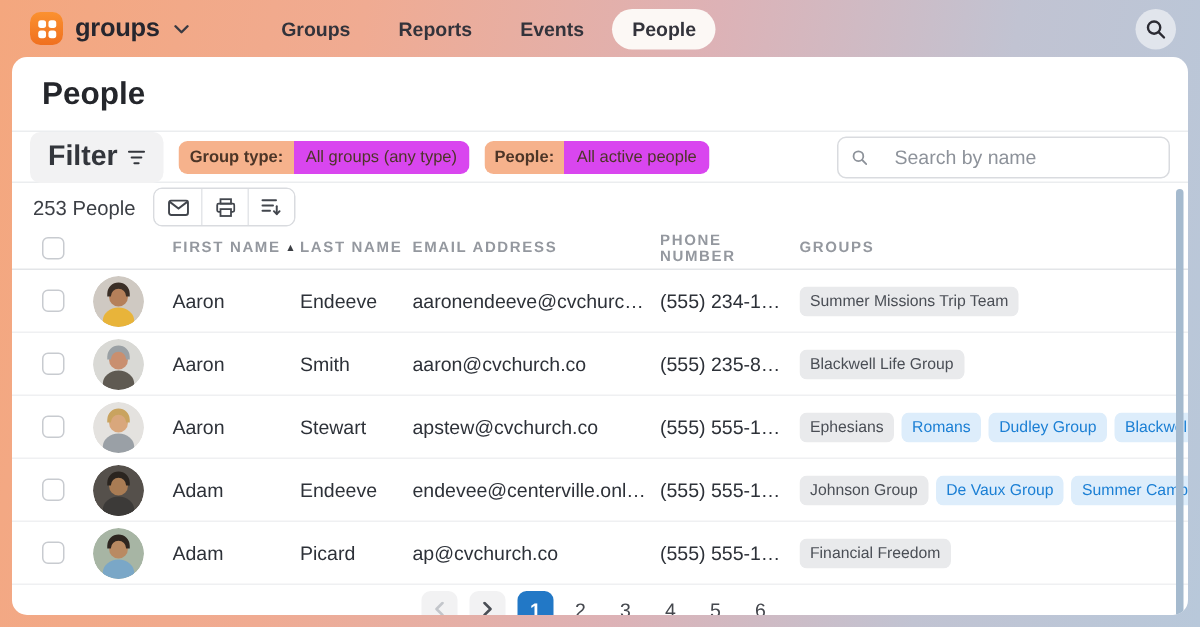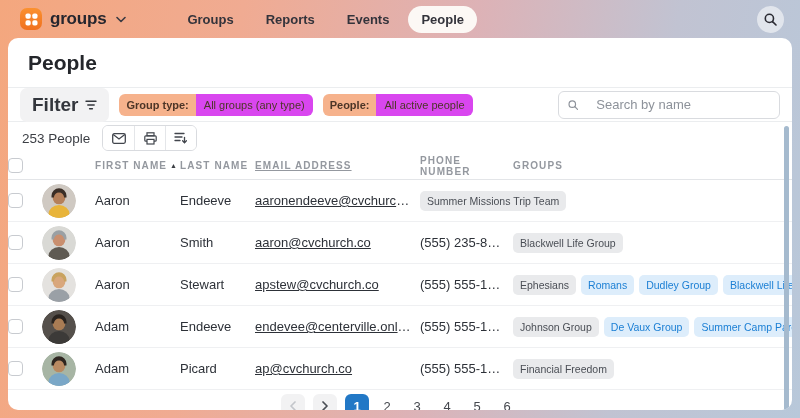--- a/index.html
+++ b/index.html
@@ -41,25 +41,25 @@
   .toolbar { height: 30px; display: flex; align-items: center; padding: 2px 12px 0 14px; gap: 12px; }
   .count-label { font-size: 13.5px; color: #3c3f45; font-weight: 500; }
   .icon-group { display: flex; border: 1px solid #d9dbdf; border-radius: 6px; overflow: hidden; }
   .icon-btn { width: 31px; height: 24px; background: #fff; border: none; display: flex; align-items: center; justify-content: center; cursor: pointer; }
   .icon-btn + .icon-btn { border-left: 1px solid #e4e6e9; }
   
   .thead { height: 28px; display: flex; align-items: center; border-bottom: 1px solid #e3e5e8; }
   .th { font-size: 10px; font-weight: 700; letter-spacing: 1.1px; color: #94989f; text-transform: uppercase; display:flex; align-items:center; gap:3px; }
   .row { height: 42px; display: flex; align-items: center; border-bottom: 1px solid #eff0f2; cursor: pointer; }
   .col-check { width: 34px; padding-left: 0; display: flex; align-items: center; }
-  .pad { }
+  .pad { padding-left: 20px; }
   .checkbox { width: 15px; height: 15px; border: 1.5px solid #c8cbd0; border-radius: 4px; background: #fff; cursor: pointer; }
   .col-avatar { width: 53px; display: flex; align-items: center; }
   .avatar { width: 34px; height: 34px; border-radius: 50%; overflow: hidden; flex: none; }
-  .col-first { width: 85px; } .col-last { width: 75px; } .col-email { width: 165px; text-decoration: underline; } .col-phone { width: 93px; }
+  .col-first { width: 85px; } .col-last { width: 75px; } .col-email { width: 165px; } .col-phone { width: 93px; }
   .col-groups { flex: 1; display: flex; align-items: center; gap: 5px; overflow: hidden; }
   .cell { font-size: 13px; color: #2d3138; white-space: nowrap; overflow: hidden; text-overflow: ellipsis; padding-right: 8px; }
   .gchip { font-size: 10.5px; font-weight: 500; padding: 4px 7px; border-radius: 5px; white-space: nowrap; cursor: pointer; }
   .gchip.gray { background: #e9eaec; color: #4a4e55; }
   .gchip.blue { background: #ddedfb; color: #1b7fd4; }
   .sort-arrow { font-size: 7px; color: #3c3f44; }
   
   .pagination { height: 26px; display: flex; align-items: center; justify-content: center; gap: 8px; margin-top: 3px; }
   .page-nav { width: 24px; height: 24px; border-radius: 6px; background: #f2f2f3; border: none; display:flex; align-items:center; justify-content:center; cursor:pointer; }
   .page-num { min-width: 24px; height: 24px; border-radius: 6px; border: none; background: transparent; font-size: 13px; color: #45484e; display:flex; align-items:center; justify-content:center; cursor:pointer; font-family: inherit; }
@@ -207,20 +207,21 @@
                 <rect width="34" height="34" fill="#cfc9c2"></rect>
                 <ellipse cx="17" cy="30" rx="10.5" ry="9" fill="#e8b43a"></ellipse>
                 <circle cx="17" cy="14" r="6.3" fill="#b5805a"></circle>
                 <path d="M10.7 13.6 a6.3 6.3 0 0 1 12.6 0 l0 -1.8 a6.3 6.3 0 0 0 -12.6 0 z" fill="#3a2e26" stroke="#3a2e26" stroke-width="2.4" stroke-linecap="round"></path>
               </g>
             </svg></div>
         </div>
         <div class="cell col-first">Aaron</div>
         <div class="cell col-last">Endeeve</div>
         <div class="cell col-email">aaronendeeve@cvchurch.co</div>
+        <div class="cell col-phone">(555) 234-1293</div>
         <div class="col-groups">
           <span class="gchip gray">Summer Missions Trip Team</span>
         </div>
       </div>
       <div class="row pad">
         <div class="col-check">
           <div class="checkbox"></div>
         </div>
         <div class="col-avatar">
           <div class="avatar"><svg width="34" height="34" viewBox="0 0 34 34">

